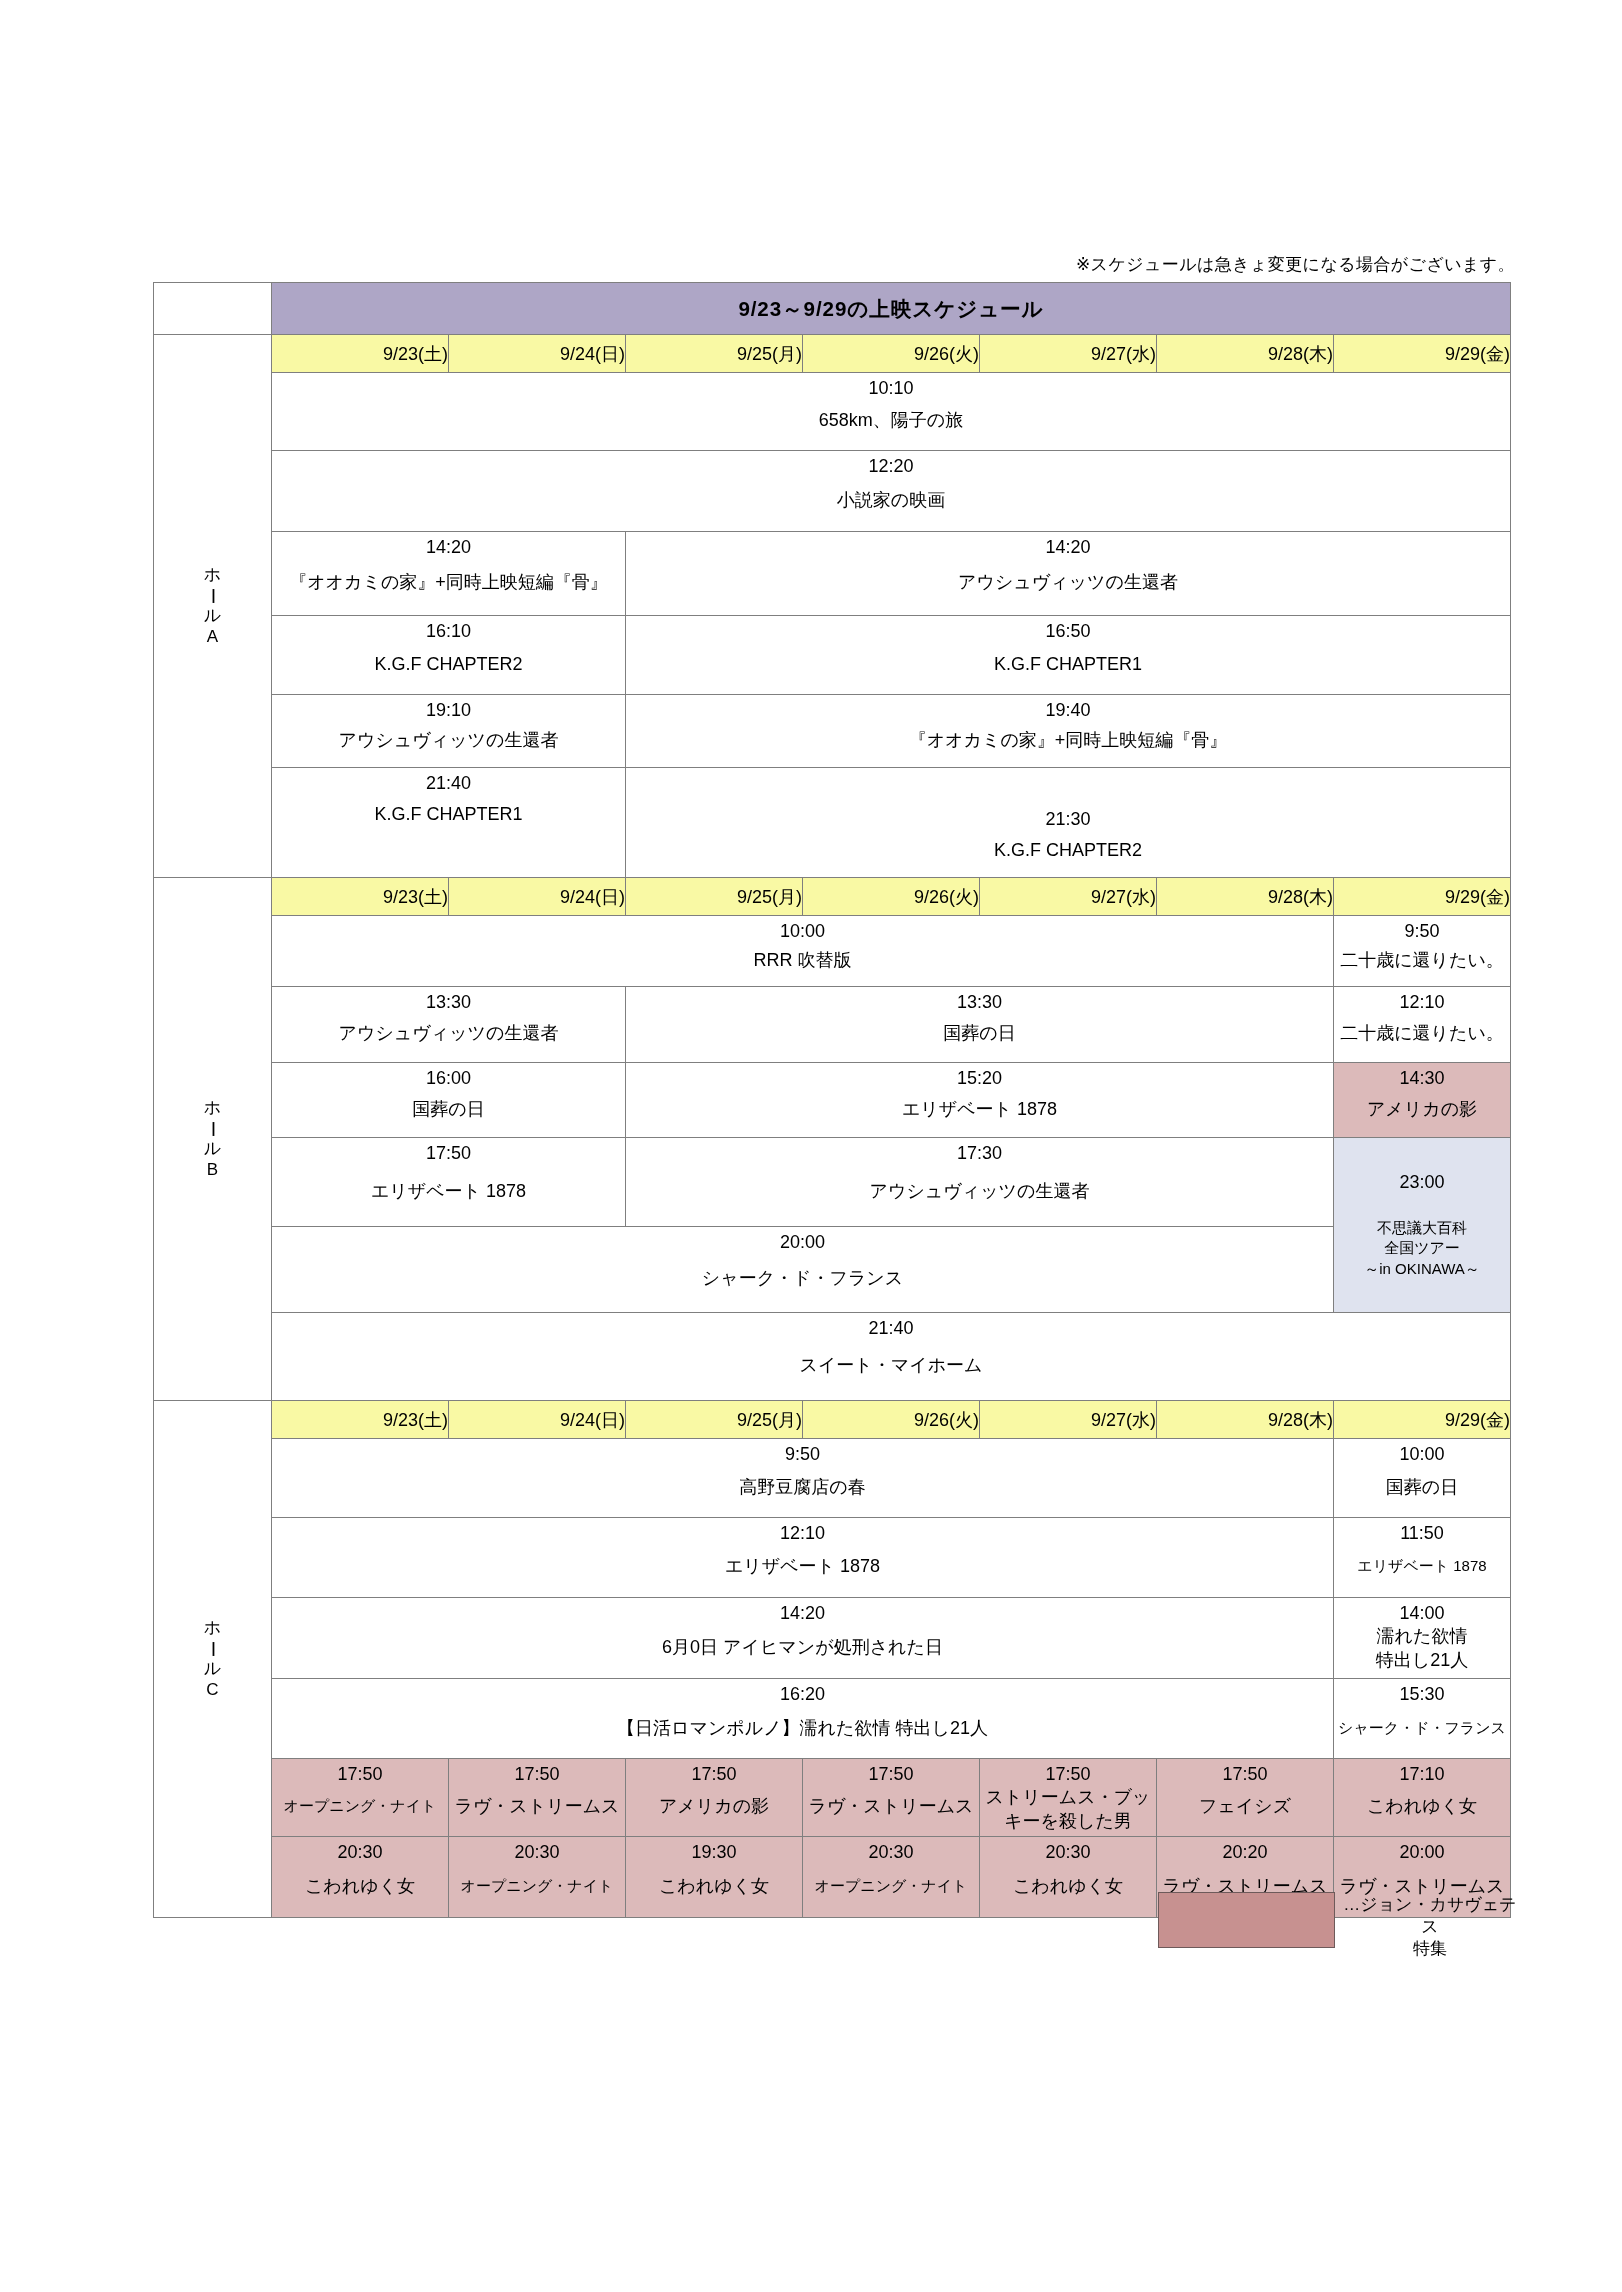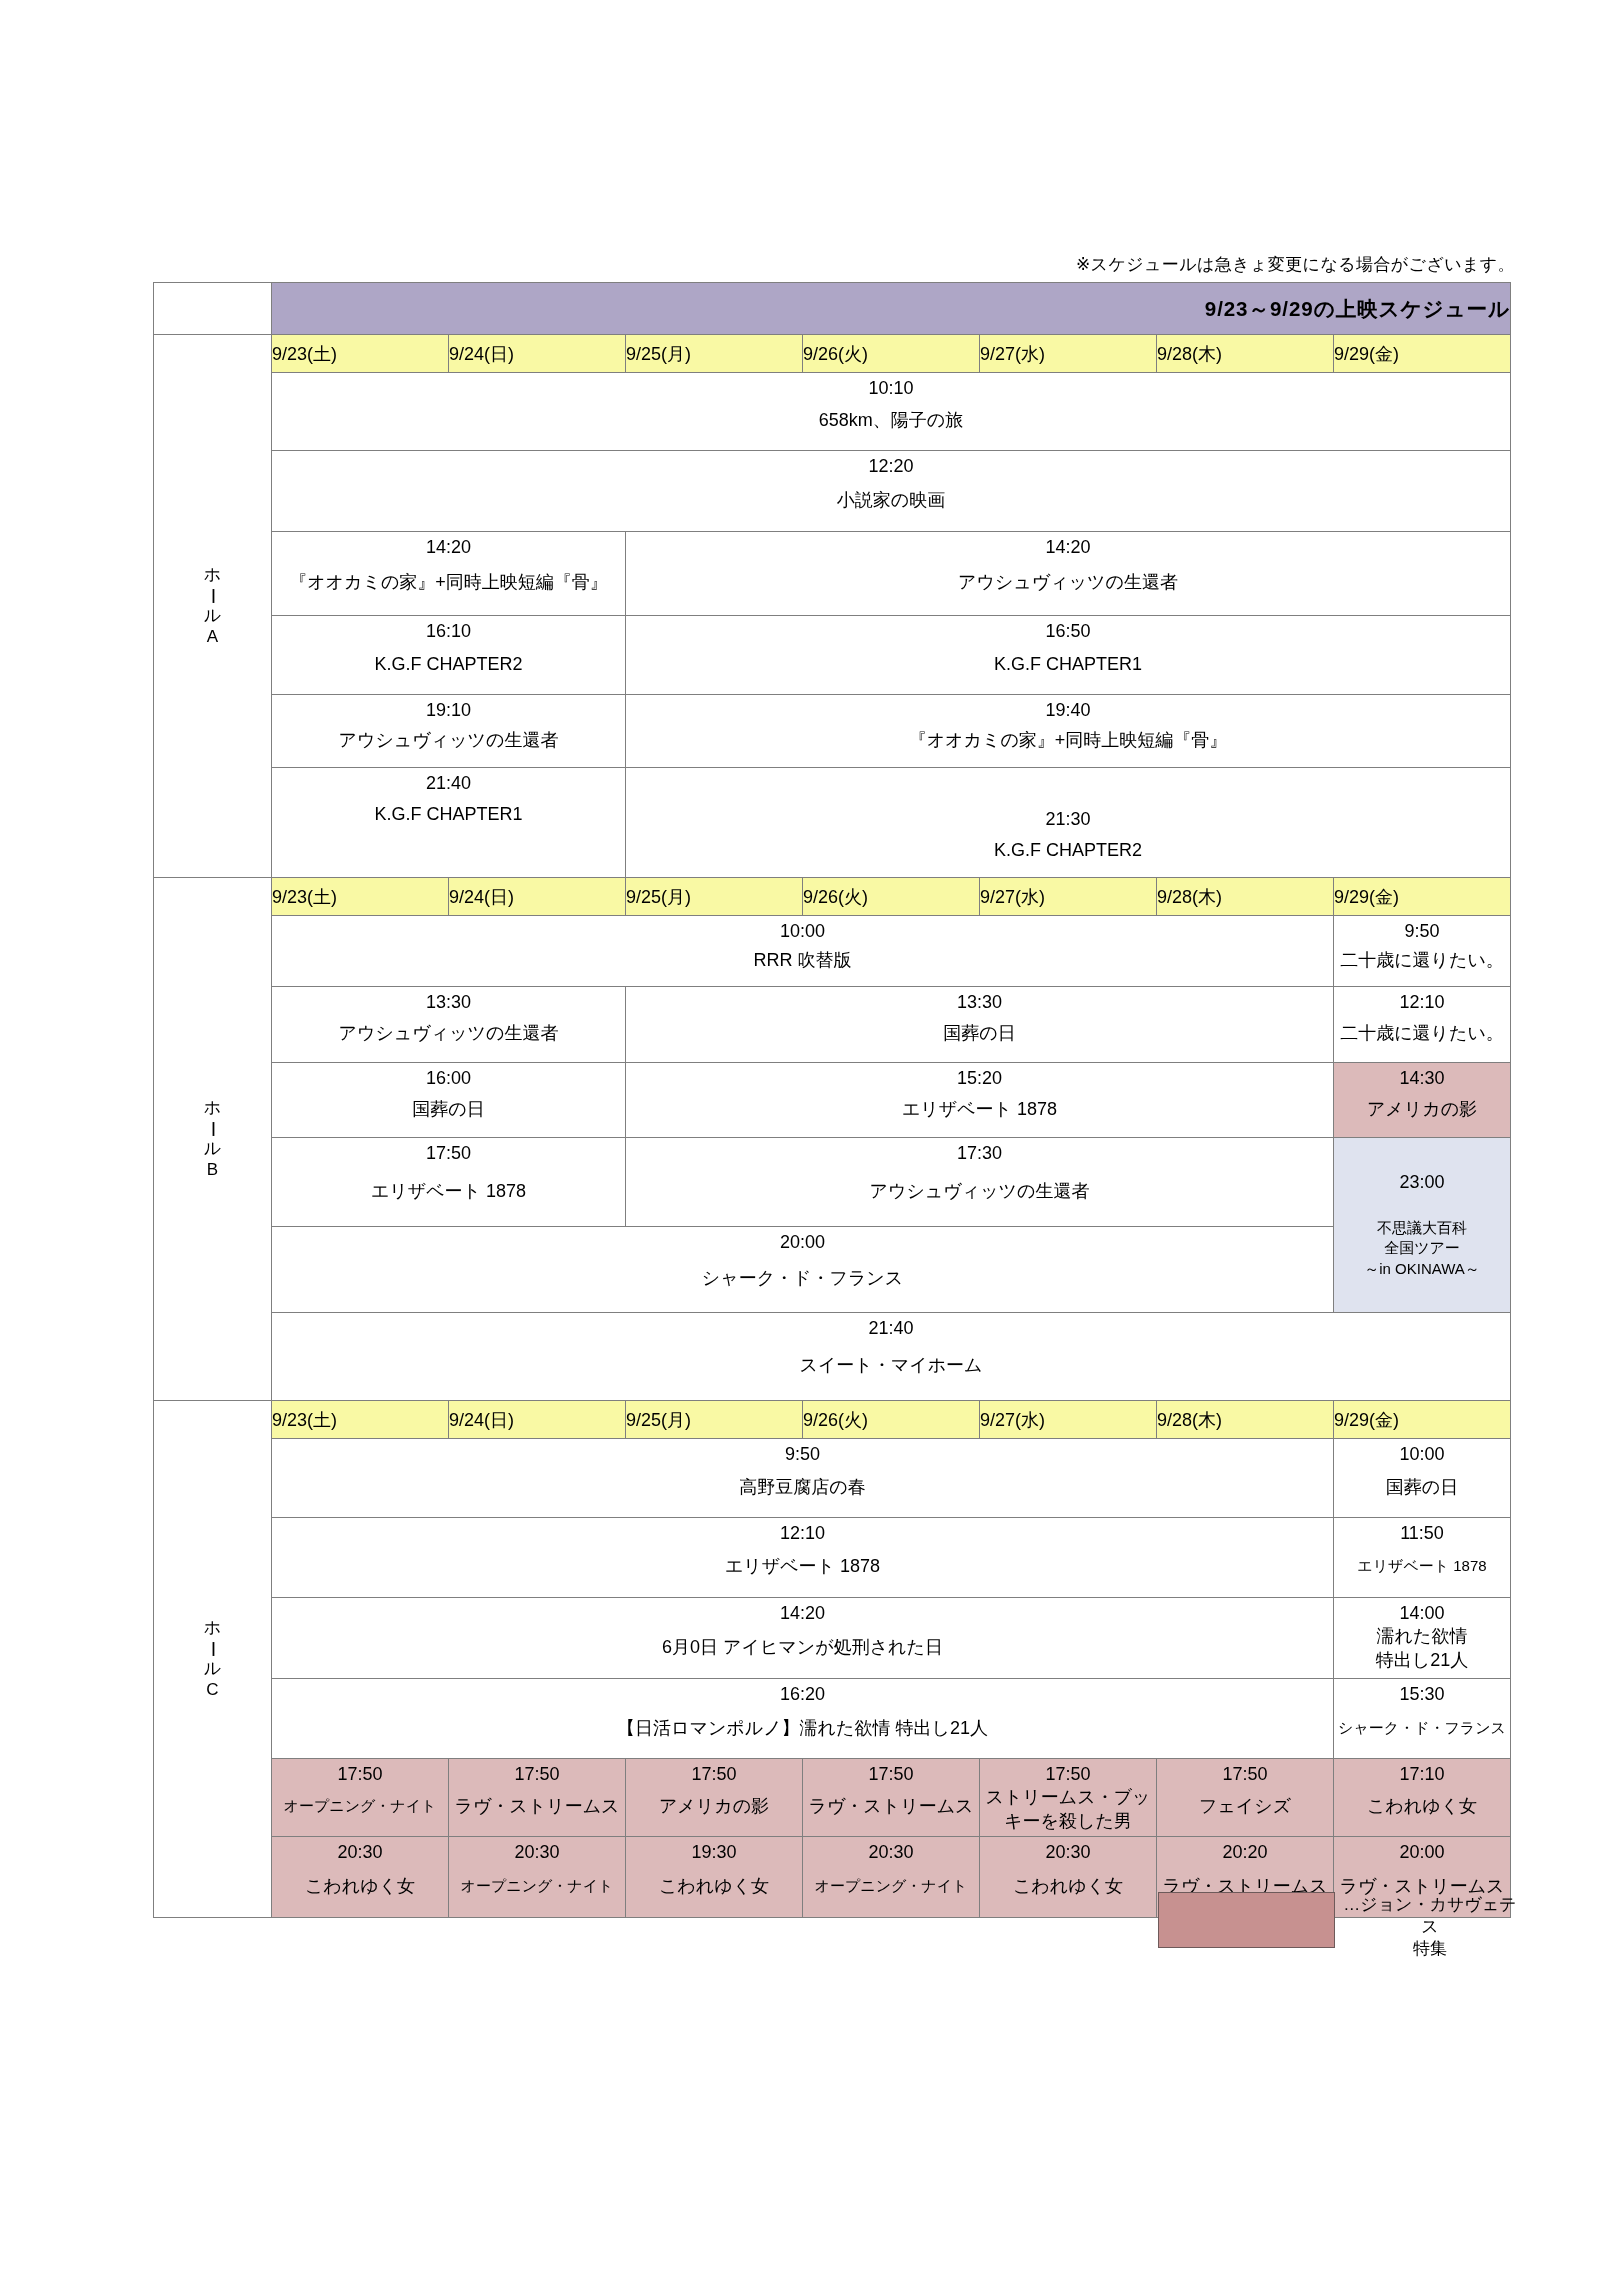--- a/index.html
+++ b/index.html
@@ -13,25 +13,25 @@
   table.schedule{
     position:absolute;left:153px;top:282px;
     border-collapse:collapse;table-layout:fixed;
     border:1.8px solid #4d4d4d;background:#fff;
   }
   col.hall{width:118px}
   col.day{width:177px}
   td{border:0.9px solid #7f7f7f;padding:0;overflow:hidden;vertical-align:top}
   td.corner{background:#fff}
   td.title-cell{
-    background:var(--c-title,#aea6c6);text-align:right;vertical-align:middle;
+    background:var(--c-title,#aea6c6);text-align:center;vertical-align:middle;
     font-weight:bold;font-size:20.6px;letter-spacing:0.9px;margin-left:16px;
   }
   tr.dayhead td.daycell{
-    background:var(--c-day,#f9f9a4);text-align:left;vertical-align:middle;font-size:18px;
+    background:var(--c-day,#f9f9a4);text-align:right;vertical-align:middle;font-size:18px;
   }
   tr.sec > td{border-top:1.8px solid #4d4d4d}
   td.hall-cell{background:#fff;vertical-align:middle}
   .hall-label{display:flex;flex-direction:column;align-items:center;gap:2.7px;font-size:17px;line-height:1.05}
   .hall-label .rot{transform:rotate(90deg);display:inline-block}
   .cell-in{display:flex;flex-direction:column;text-align:center}
   .time{font-size:18px;margin-top:4.5px}
   .movie{
     flex:1;display:flex;align-items:center;justify-content:center;
     font-size:18px;white-space:pre-line;padding:0 1.8px 7.2px;line-height:1.35;

